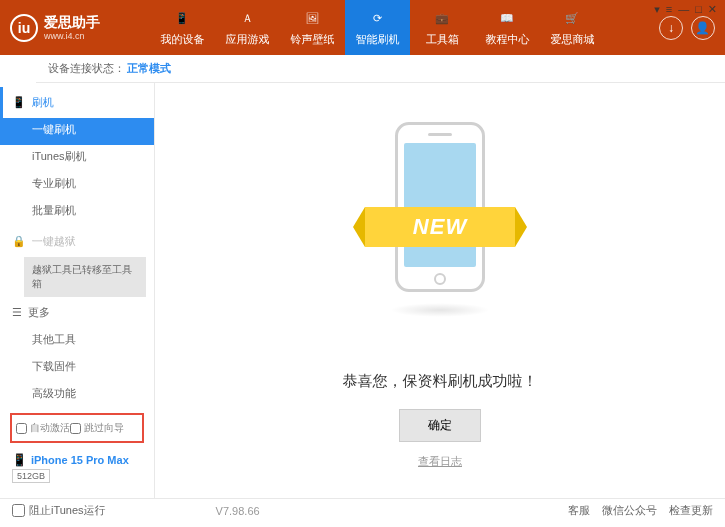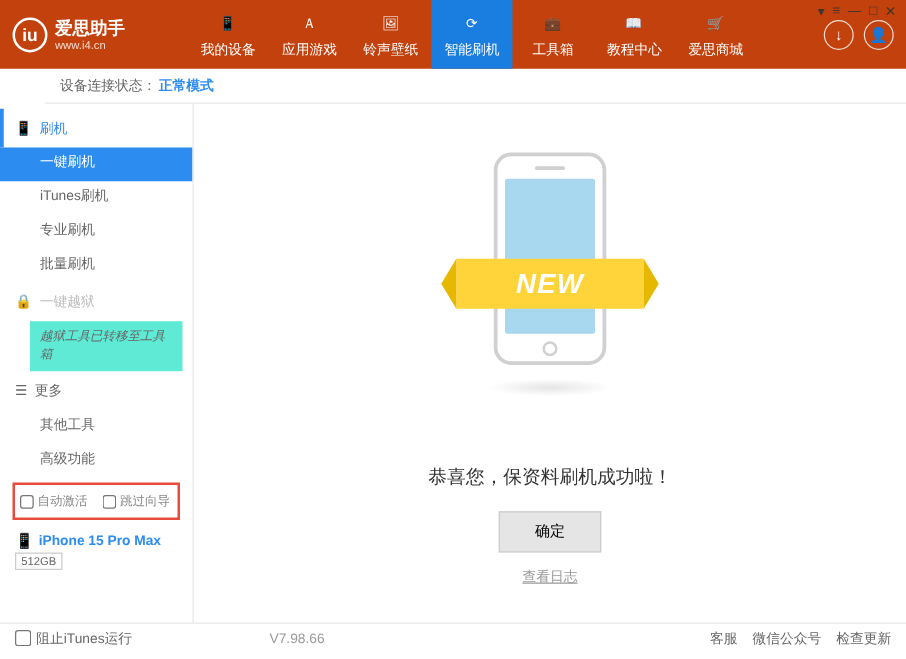--- a/index.html
+++ b/index.html
@@ -30,24 +30,24 @@
     
     .main { display: flex; height: 415px; }
     
     
     .sidebar { width: 155px; border-right: 1px solid #e8e8e8; overflow-y: auto; padding-top: 4px; }
     .side-group { font-size: 11px; }
     .side-header { display: flex; align-items: center; padding: 8px 12px; color: #666; gap: 6px; }
     .side-header.active { border-left: 3px solid #2d8cf0; color: #2d8cf0; padding-left: 9px; }
     .side-item { padding: 4px 12px 8px 32px; color: #666; cursor: pointer; font-size: 11px; }
     .side-item.selected { background: #2d8cf0; color: #fff; }
-    .side-item.boxed { background: #5eead4; margin: 0 8px 0 24px; padding: 6px 8px; font-size: 10px; line-height: 1.4; font-style: italic; }
+    .side-item.boxed { background: #e5e5e5; margin: 0 8px 0 24px; padding: 6px 8px; font-size: 10px; line-height: 1.4; }
     
     .sidebar-bottom { padding: 4px 10px; }
-    .checkbox-row { display: flex; gap: 12px; border: 2px solid #e74c3c; padding: 6px 4px; margin-bottom: 6px; }
+    .checkbox-row { display: flex; gap: 0; border: 2px solid #e74c3c; padding: 6px 4px; margin-bottom: 6px; }
     .chk { display: flex; align-items: center; gap: 3px; font-size: 10px; color: #888; }
     .chk input { width: 11px; height: 11px; }
     .device-info { padding: 4px 2px; }
     .device-name { color: #2d8cf0; font-size: 11px; font-weight: bold; }
     .device-capacity { display: inline-block; border: 1px solid #ccc; padding: 1px 4px; font-size: 9px; color: #666; margin-top: 2px; }
     
     
     .content { flex: 1; display: flex; flex-direction: column; align-items: center; justify-content: center; position: relative; }
     .phone-illustration { width: 130px; height: 200px; position: relative; margin-bottom: 20px; }
     .phone-body { width: 90px; height: 170px; background: #fff; border: 3px solid #d0d0d0; border-radius: 14px; position: absolute; left: 20px; top: 10px; }
@@ -154,20 +154,21 @@
         <span>一键越狱</span>
       </div>
       <div class="side-item boxed">越狱工具已转移至工具箱</div>
     </div>
     <div class="side-group">
       <div class="side-header">
         <span>☰</span>
         <span>更多</span>
       </div>
       <div class="side-item">其他工具</div>
+      <div class="side-item">下载固件</div>
       <div class="side-item">高级功能</div>
     </div>
     <div class="sidebar-bottom">
       <div class="checkbox-row">
         <label class="chk">
           <input type="checkbox" style="">
           <span>自动激活</span>
         </label>
         <label class="chk">
           <input type="checkbox" style="">

